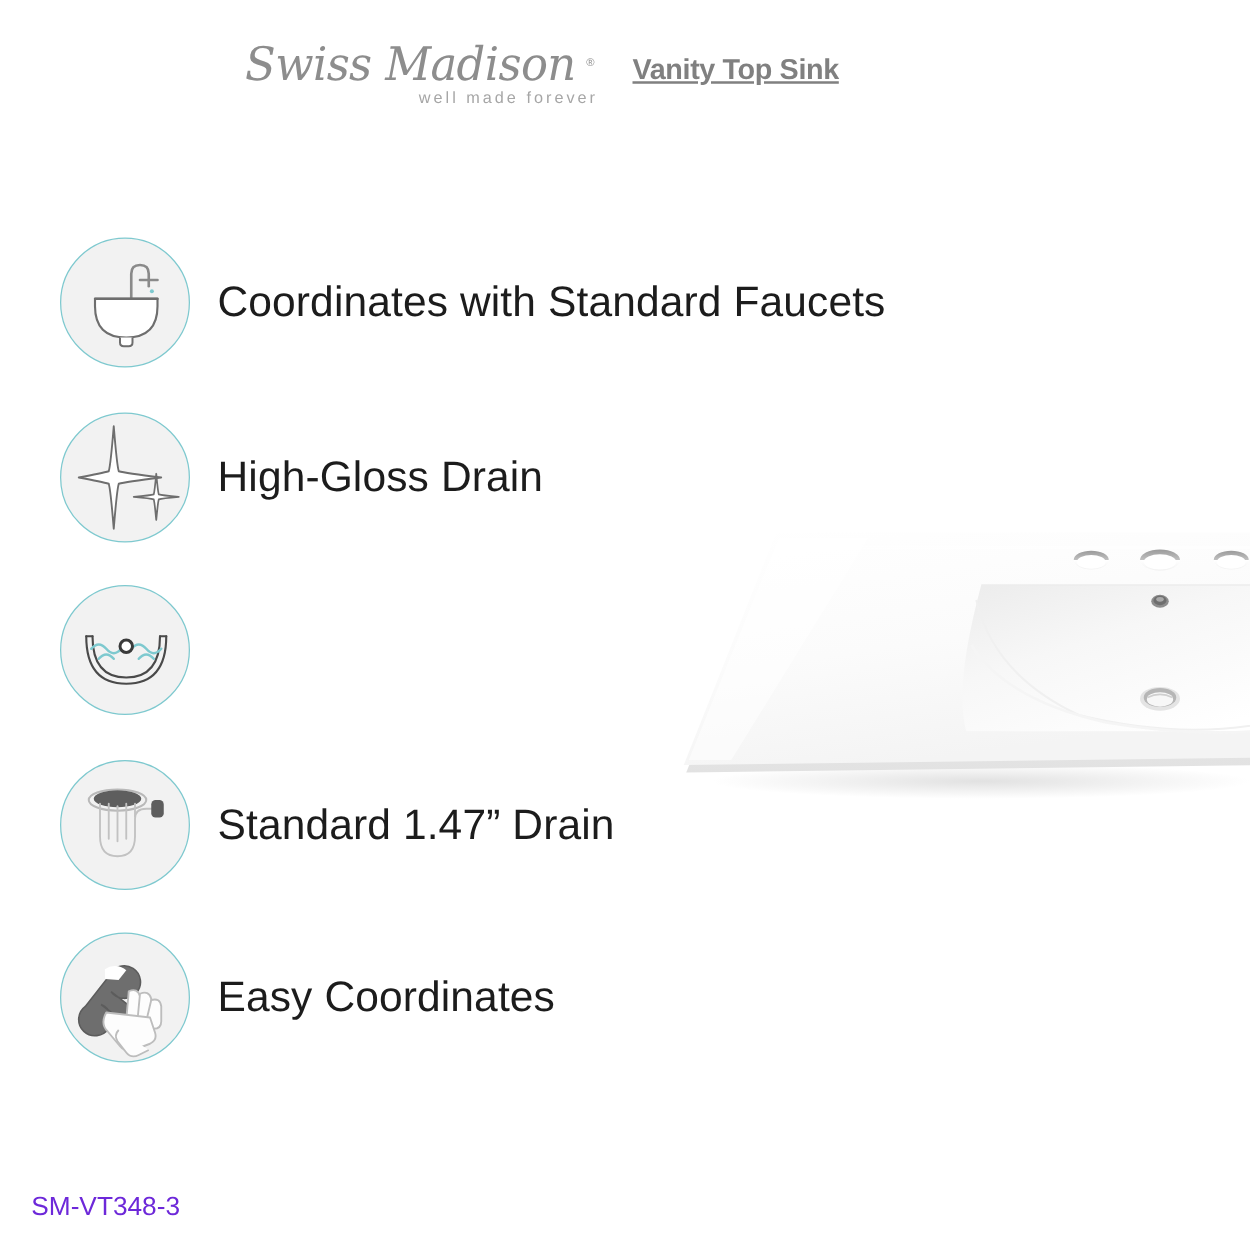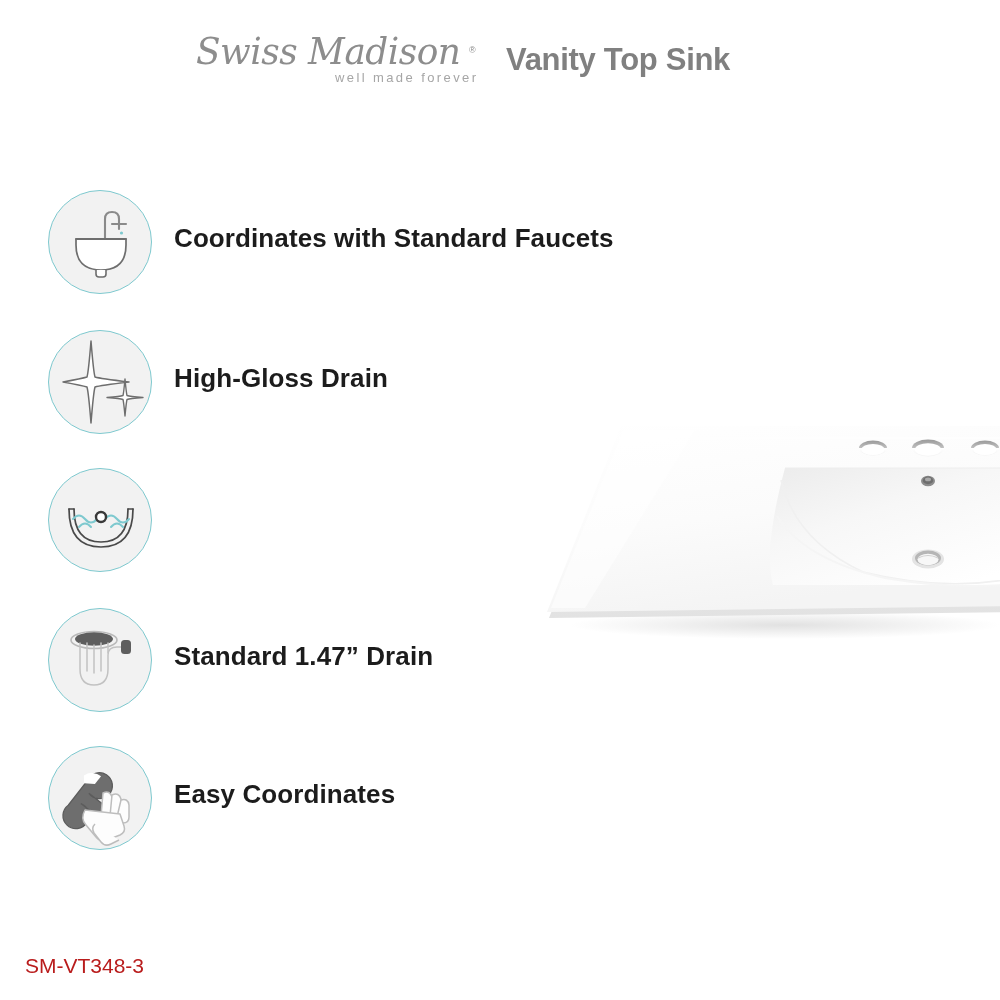--- a/index.html
+++ b/index.html
@@ -72,24 +72,25 @@
     color: #a6a6a6;
     white-space: nowrap;
   }
 
   #page-title {
     position: absolute;
     left: 506px;
     top: 42px;
     font-family: "Liberation Sans", sans-serif;
     font-weight: bold;
-    font-size: 31px;
+    font-size: 23px;
     letter-spacing: -0.3px;
     color: #808080;
     white-space: nowrap;
+    text-decoration: underline;
   }
 
   
   #feature-list {
     position: absolute;
     left: 0;
     top: 0;
     width: 560px;
     height: 900px;
   }
@@ -116,22 +117,22 @@
     top: 0;
     width: 104px;
     height: 104px;
     display: block;
   }
   .feature-label {
     position: absolute;
     left: 126px;
     top: 33px;
     font-family: "Liberation Sans", sans-serif;
-    font-size: 26px;
-    font-weight: 700;
+    font-size: 34px;
+    font-weight: 400;
     letter-spacing: 0.1px;
     color: #1c1c1c;
     white-space: nowrap;
   }
 
   
   #product-image {
     position: absolute;
     left: 545px;
     top: 420px;
@@ -144,21 +145,21 @@
     height: 230px;
   }
 
   
   #sku-label {
     position: absolute;
     left: 25px;
     top: 954px;
     font-family: "Liberation Sans", sans-serif;
     font-size: 21px;
-    color: #b91c1c;
+    color: #6d28d9;
     letter-spacing: 0px;
     white-space: nowrap;
   }
 </style>
 </head>
 <body>
 
 <div id="page">
 
   <div id="header">

